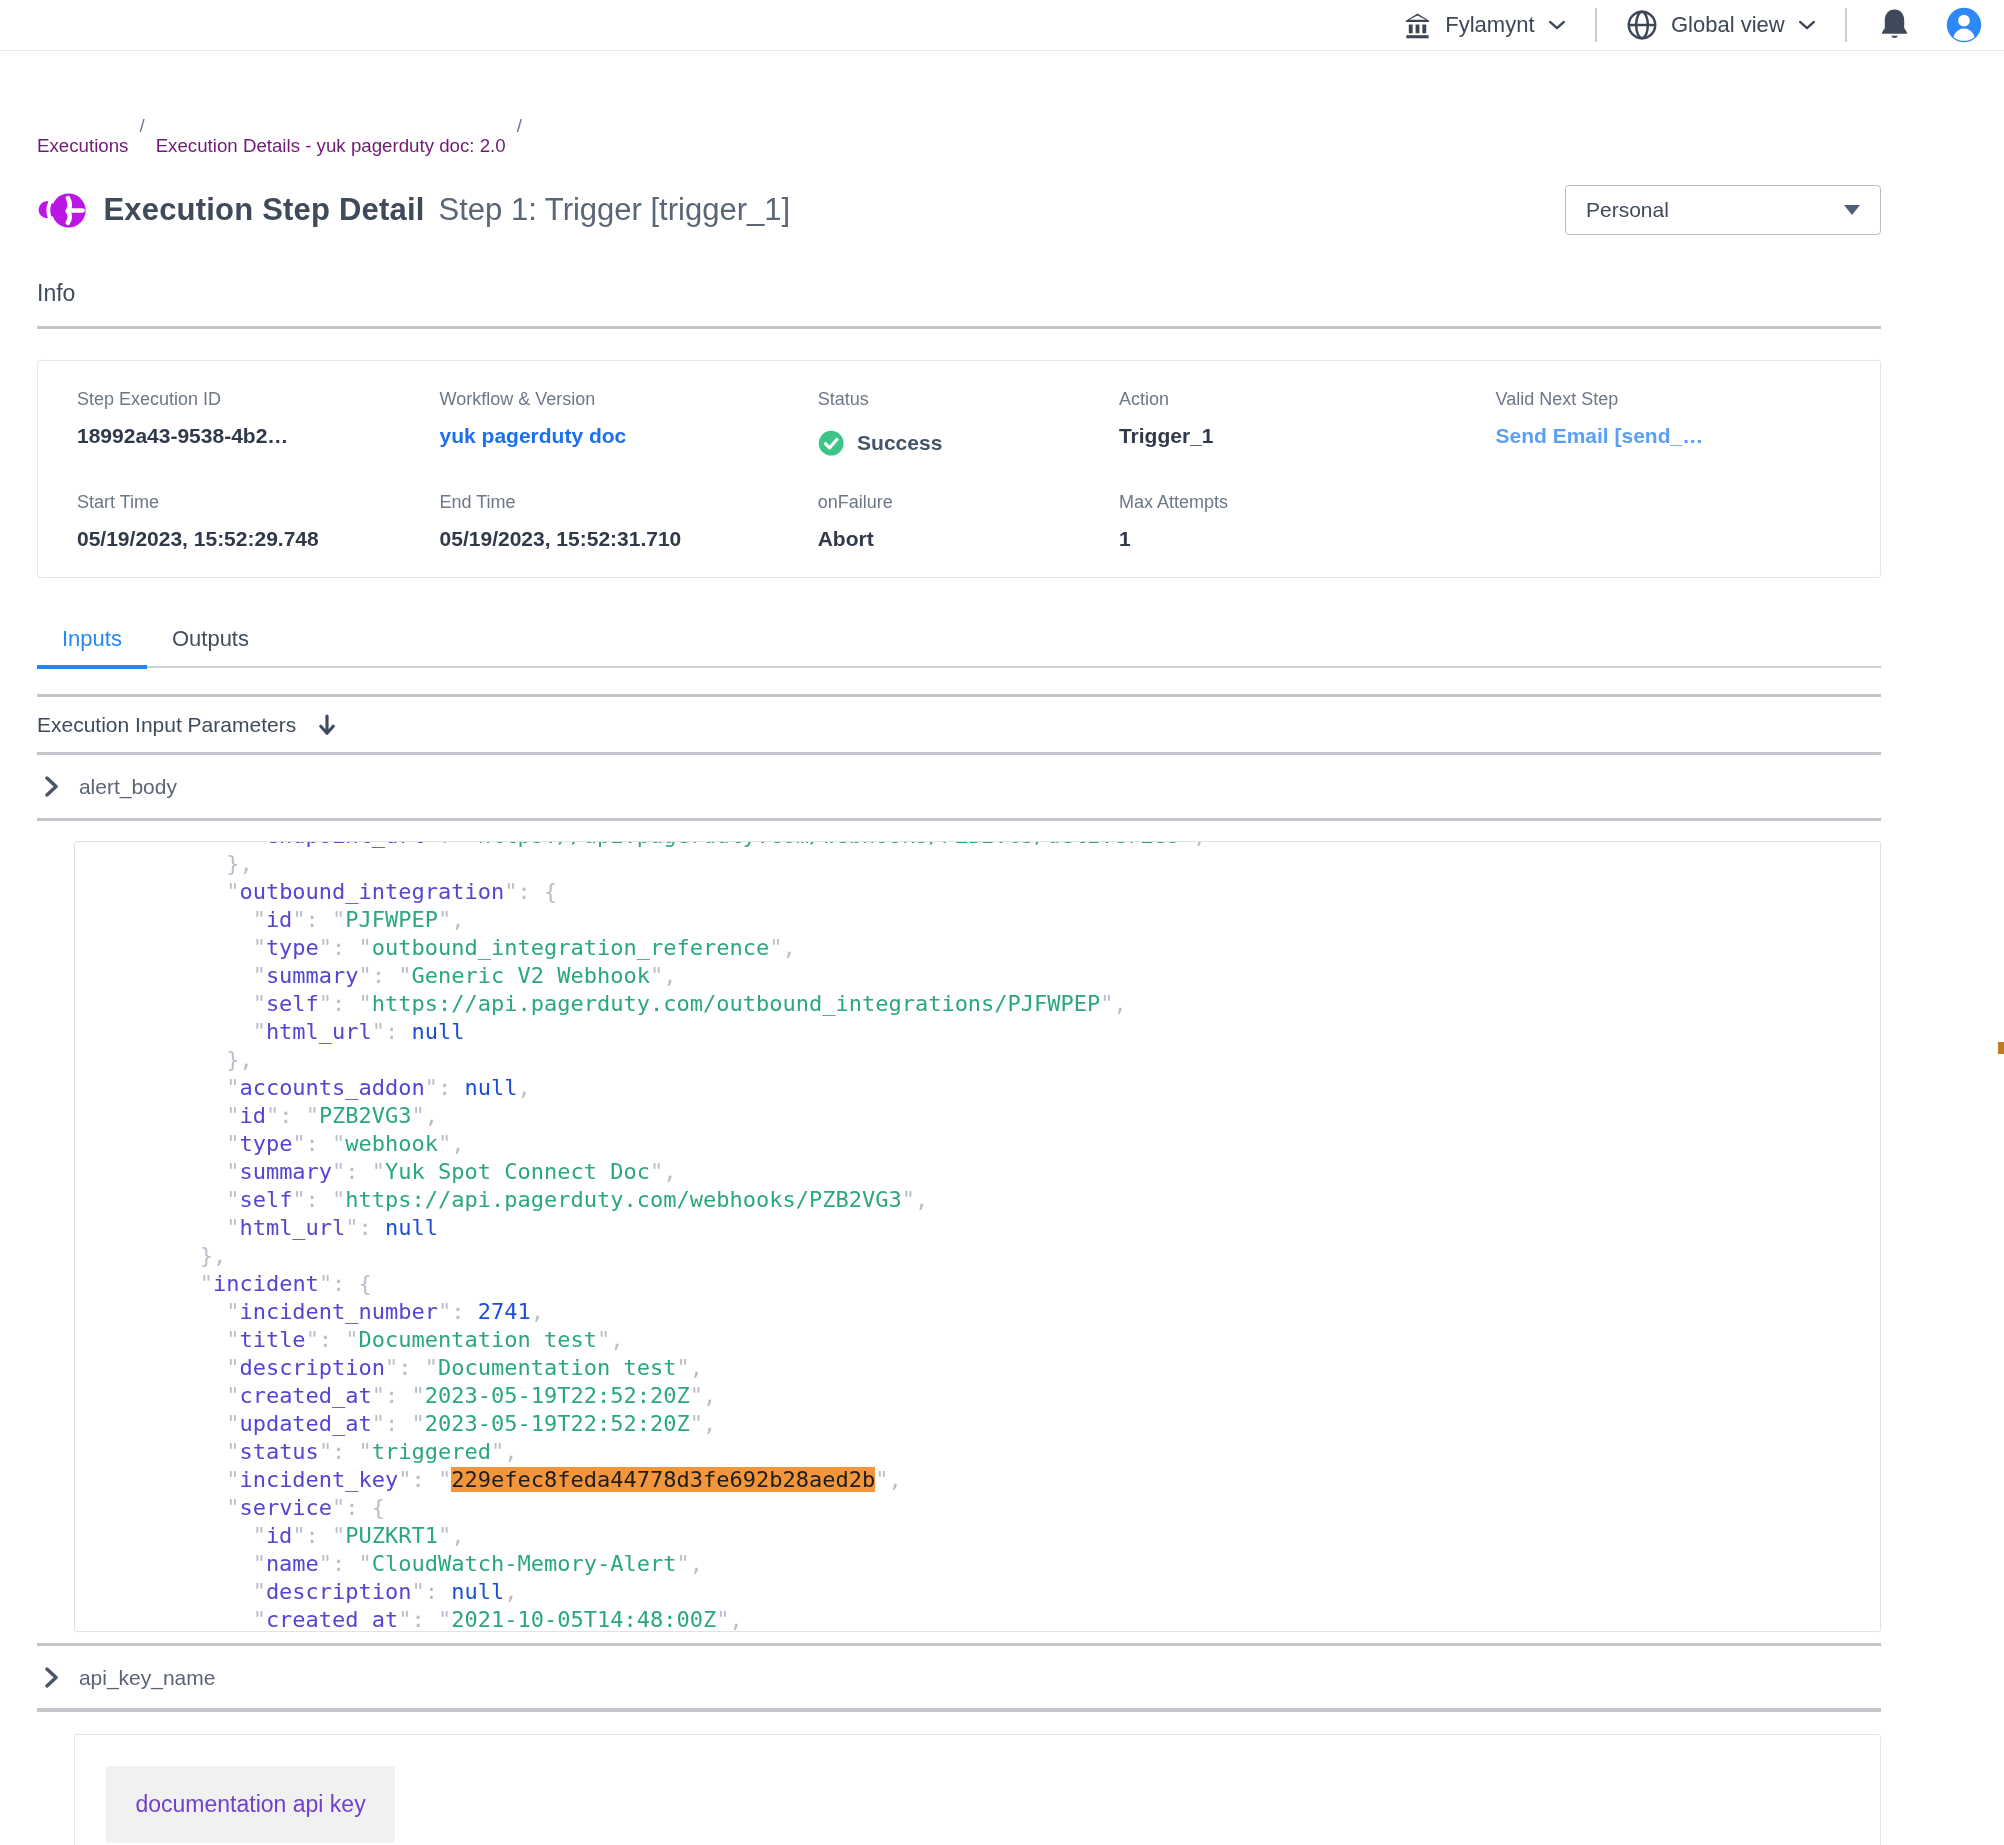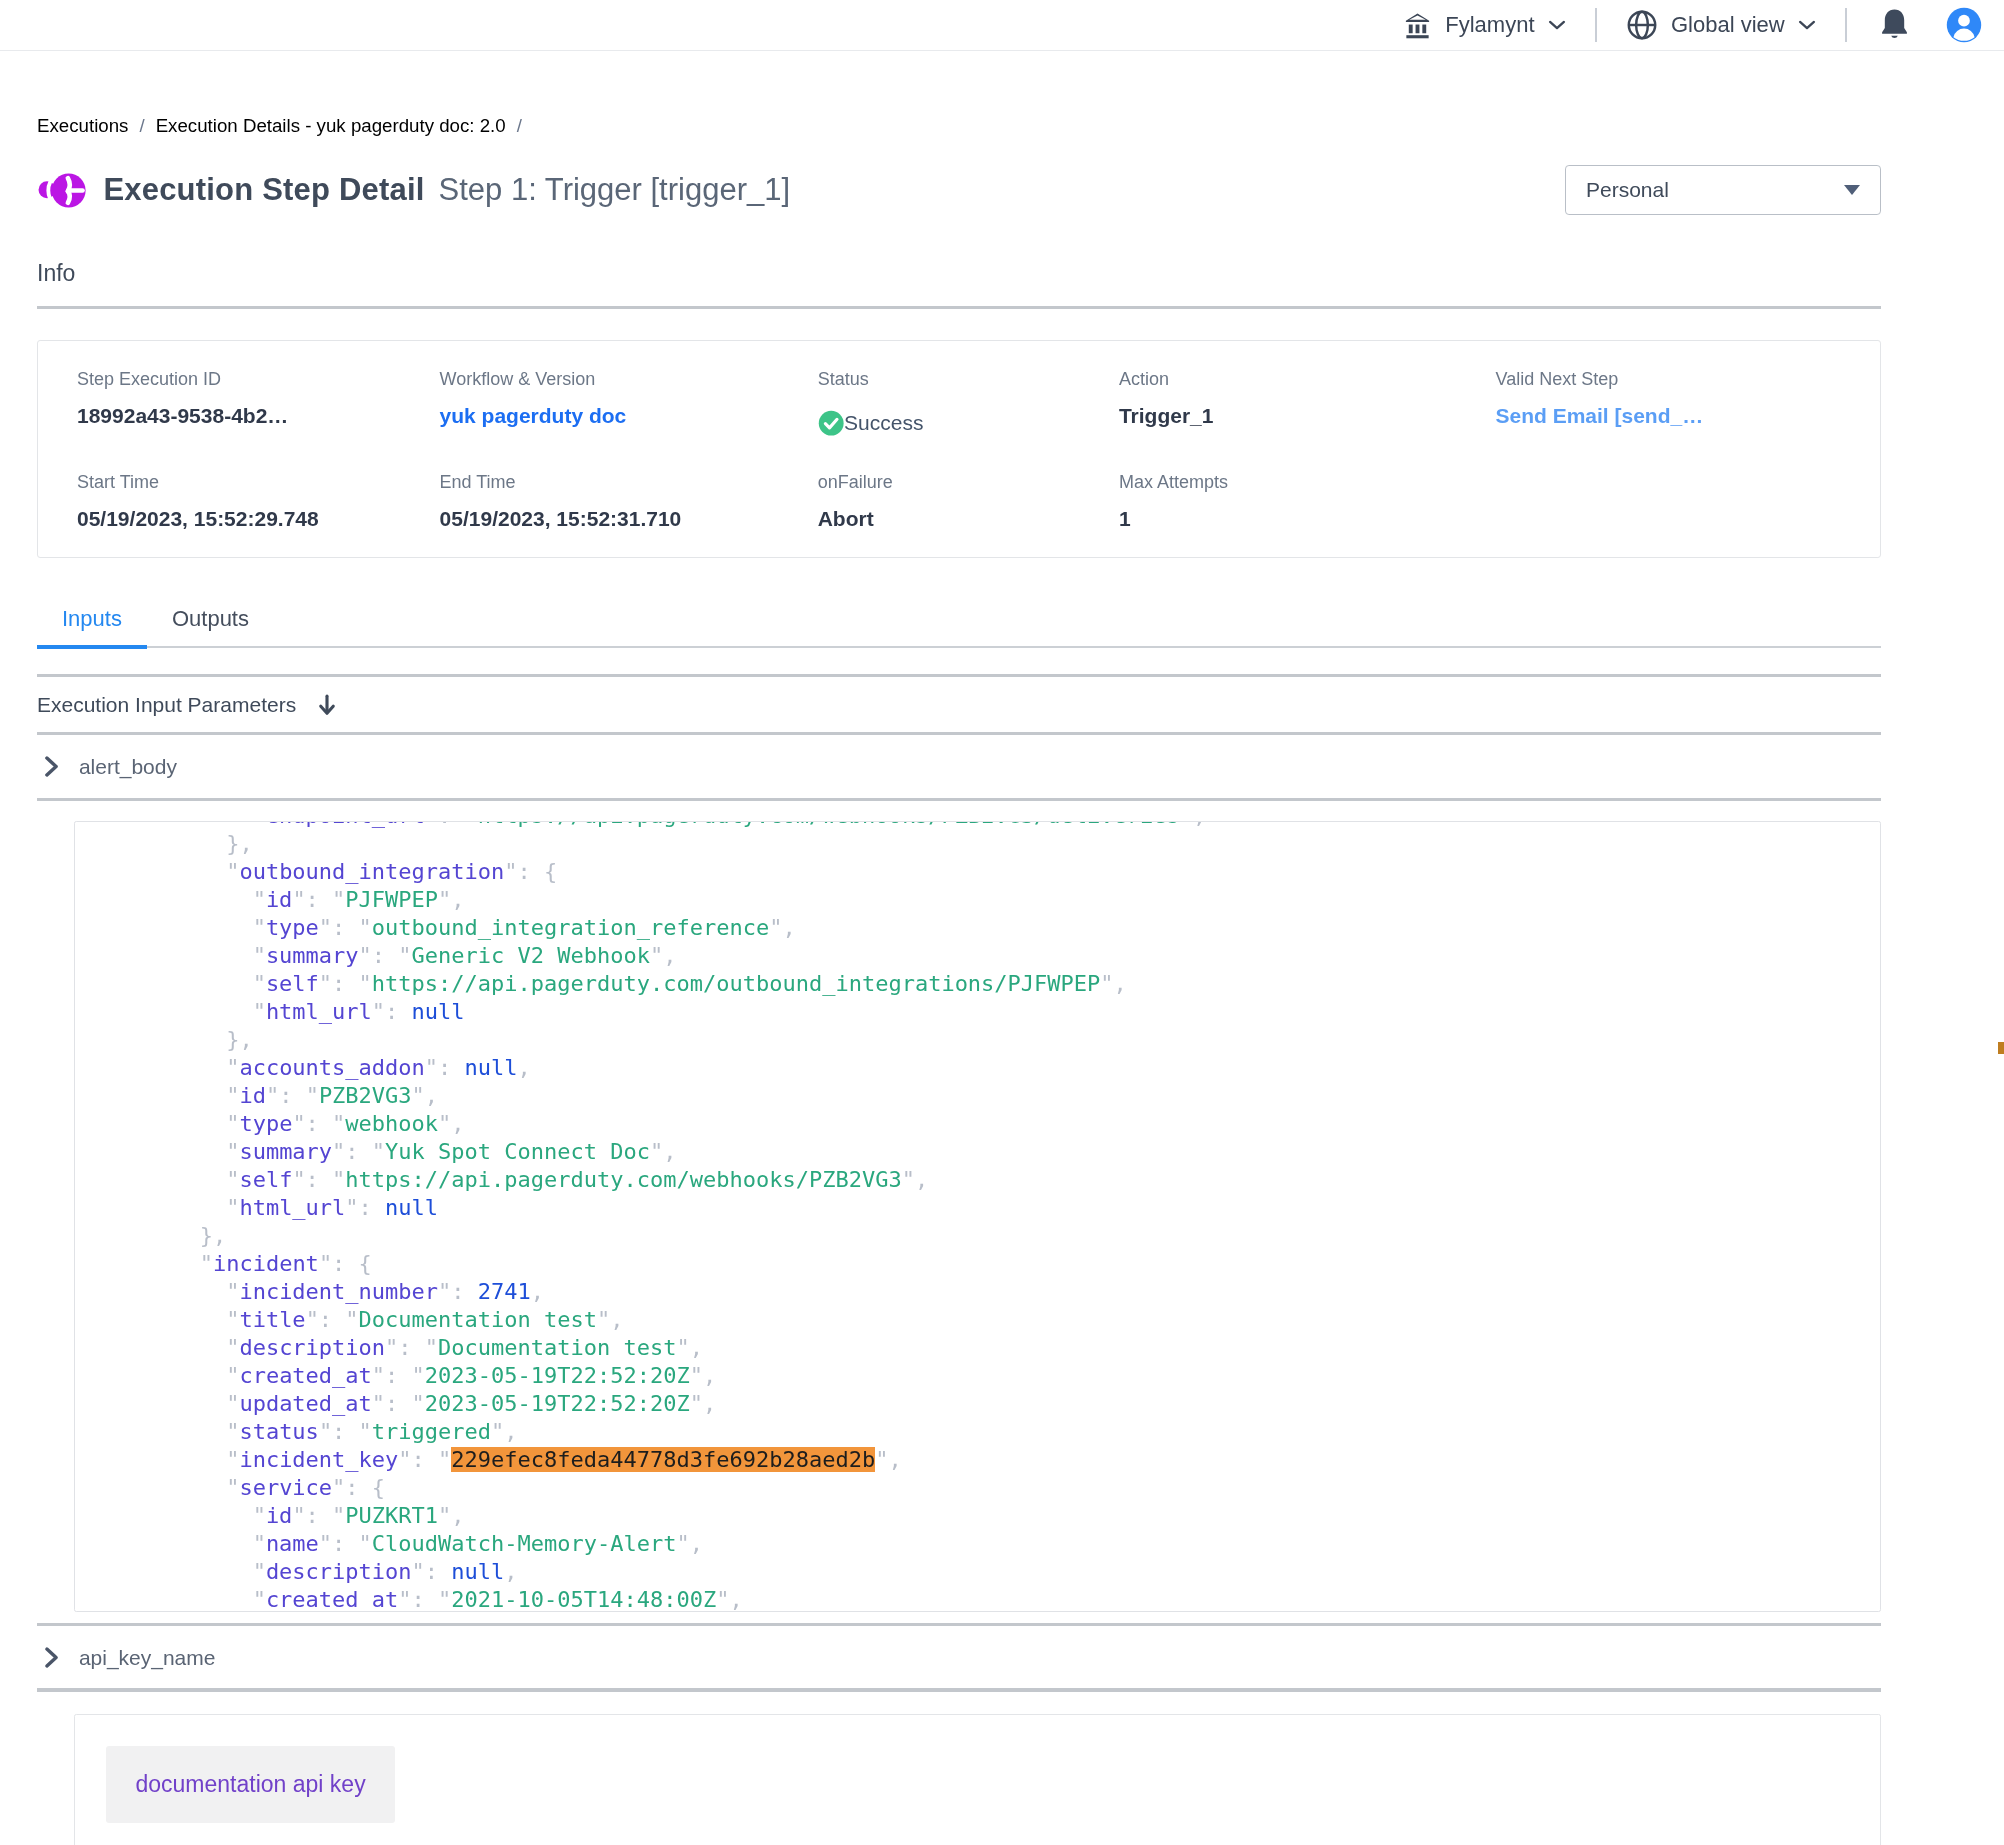--- a/index.html
+++ b/index.html
@@ -15,21 +15,21 @@
   }
   .topbar-group { display:flex; align-items:center; gap:12.4px; cursor:pointer; }
   .topbar-label { font-size:22px; color:#3c4656; }
   .topbar-sep { width:1.6px; height:34px; background:#c9ced6; margin:0 28px; }
   .icon { display:inline-flex; align-items:center; justify-content:center; }
   .avatar { width:36px; height:36px; margin-left:31px; }
   .bell { margin:0 4.7px; }
   
   .content { padding:0 124px 0 37px; }
   .breadcrumb { margin-top:64px; font-size:18.7px; color:#6b778c; display:flex; gap:11px; }
-  .breadcrumb a { color:#000000; text-decoration:none; }
+  .breadcrumb a { color:#701a75; text-decoration:none;margin-top:20px; }
   .title-row { margin-top:28px; display:flex; align-items:center; }
   .title-icon { width:54px; height:45px; margin-right:12.4px; flex:0 0 auto; }
   .page-title { font-size:31px; font-weight:700; color:#3f4a5a; letter-spacing:0.2px; }
   .page-subtitle { font-size:31px; font-weight:400; color:#5a6677; margin-left:14px; }
   .scope-select {
     margin-left:auto; width:316px; height:50px; border:1.6px solid #b9bfc7; border-radius:3.9px;
     display:flex; align-items:center; padding:12px 20px; font-size:21px; color:#3f4a5a;
     background:#fff; cursor:pointer;
   }
   .scope-caret { margin-left:auto; width:0; height:0;
@@ -42,21 +42,21 @@
   .info-card {
     margin-top:31px; border:1.6px solid #e3e5e8; border-radius:3.1px; background:#fff;
     padding:28px 39px 26px 39px;
     display:grid; grid-template-columns:467fr 487fr 388fr 485fr 445fr; row-gap:36px;
   }
   .flabel { font-size:18px; color:#6c7787; }
   .fvalue { font-size:21px; color:#30394a; margin-top:14px; font-weight:700; }
   .fvalue a { text-decoration:none; }
   .link-strong { color:#1c6ef2; }
   .link-light { color:#5b9ef5; }
-  .status-val { display:flex; align-items:center; gap:0; color:#44546a; font-weight:400;margin-top:20px; }
+  .status-val { display:flex; align-items:center; gap:13px; color:#44546a; font-weight:700;margin-top:20px; }
   
   .tabs { margin-top:48px; display:flex; border-bottom:2.3px solid #ccd0d5; }
   .tab { padding:0 25px 14px 25px; font-size:22px; color:#454e5d; cursor:pointer; position:relative; }
   .tab.active { color:#2488f0; }
   .tab.active::after { content:""; position:absolute; left:0; right:0; bottom:-3.1px; height:3.9px; background:#2488f0; }
   .section-top-divider { margin-top:26px; }
   .eip-row { display:flex; align-items:center; gap:20px; padding:15.5px 0 14px 0; }
   .eip-title { font-size:21px; color:#3f4a5a; }
   .param-row { display:flex; align-items:center; gap:18.7px; padding:20px 0 18.7px 6.2px; cursor:pointer; }
   .param-label { font-size:21px; color:#5a6474; }

